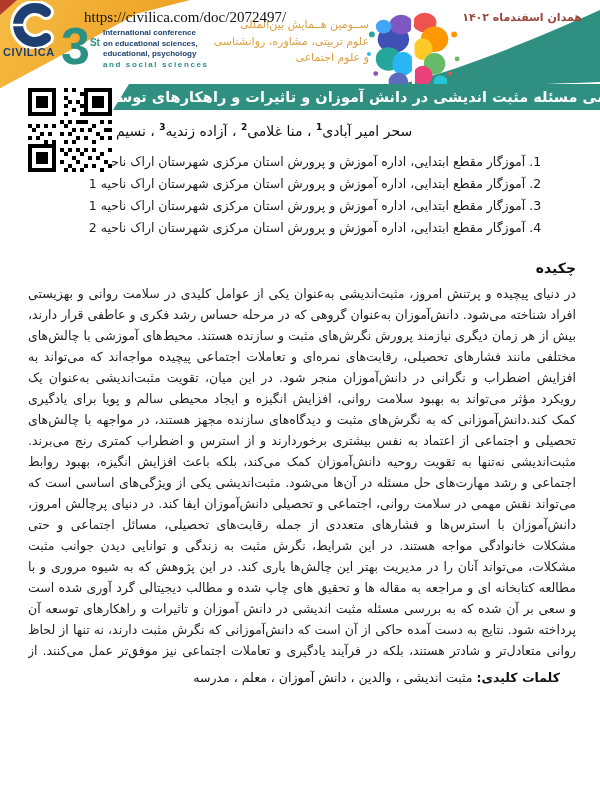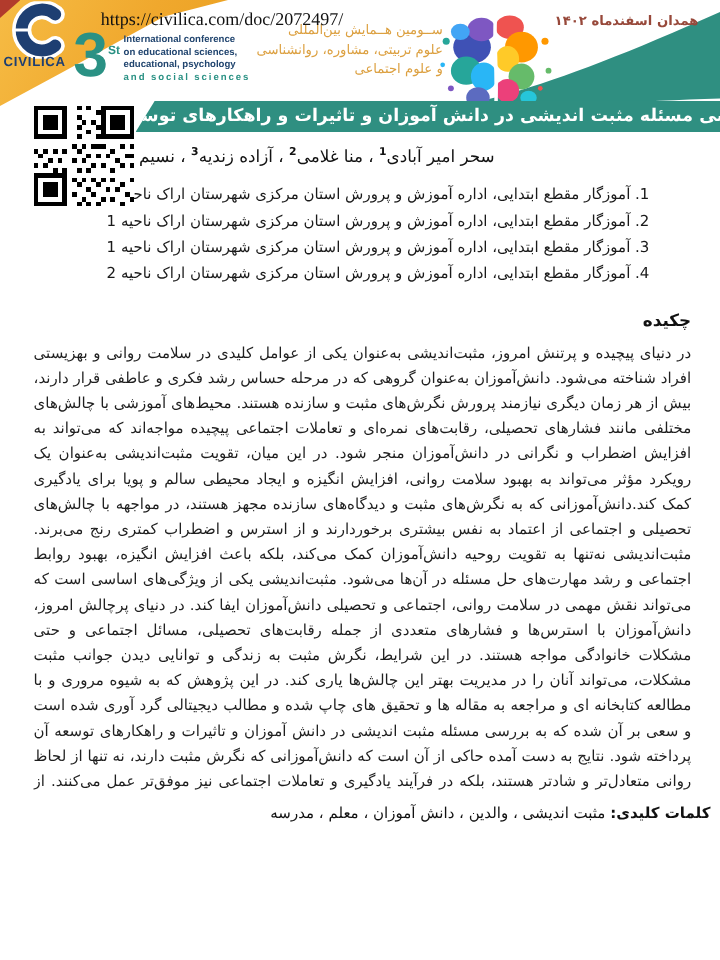--- a/index.html
+++ b/index.html
@@ -43,21 +43,21 @@
   .affiliations{left:40px;right:10px;top:151px;direction:rtl;text-align:center;
     font-size:12.5px;color:#1a1a1a;}
   .aff-line{height:22px;line-height:22px;white-space:nowrap;}
 
   
   .abs-heading{right:24px;top:260px;direction:rtl;font-weight:bold;font-size:14px;color:#111;margin-left:14px;}
   .abs-text{left:28px;right:24px;top:283px;height:380px;overflow:hidden;direction:rtl;
     text-align:justify;font-size:12.5px;line-height:21px;color:#1f1f1f;}
 
   
-  .keywords{right:8px;top:670px;direction:rtl;font-size:12.5px;color:#111;}
+  .keywords{right:40px;top:670px;direction:rtl;font-size:12.5px;color:#111;}
   .keywords .kw-label{font-weight:bold;}
 </style>
 </head>
 <body>
 
 <div class="page">
 
   <svg class="abs wave-svg" width="600" height="110" viewBox="0 0 600 110">
     <path d="M325,97 C400,90 470,68 600,10 L600,82 C480,86 400,93 325,97 Z" fill="#2f8f81"></path>
   </svg>

